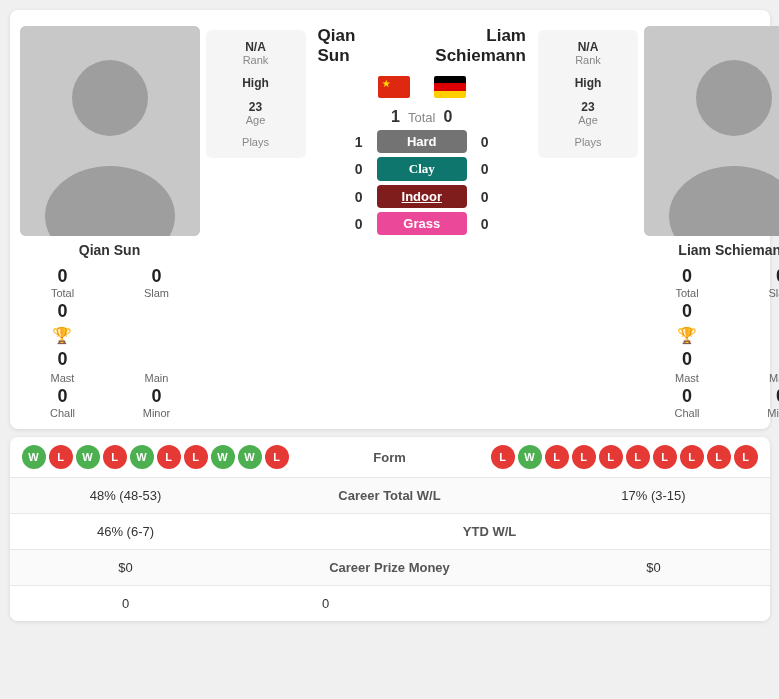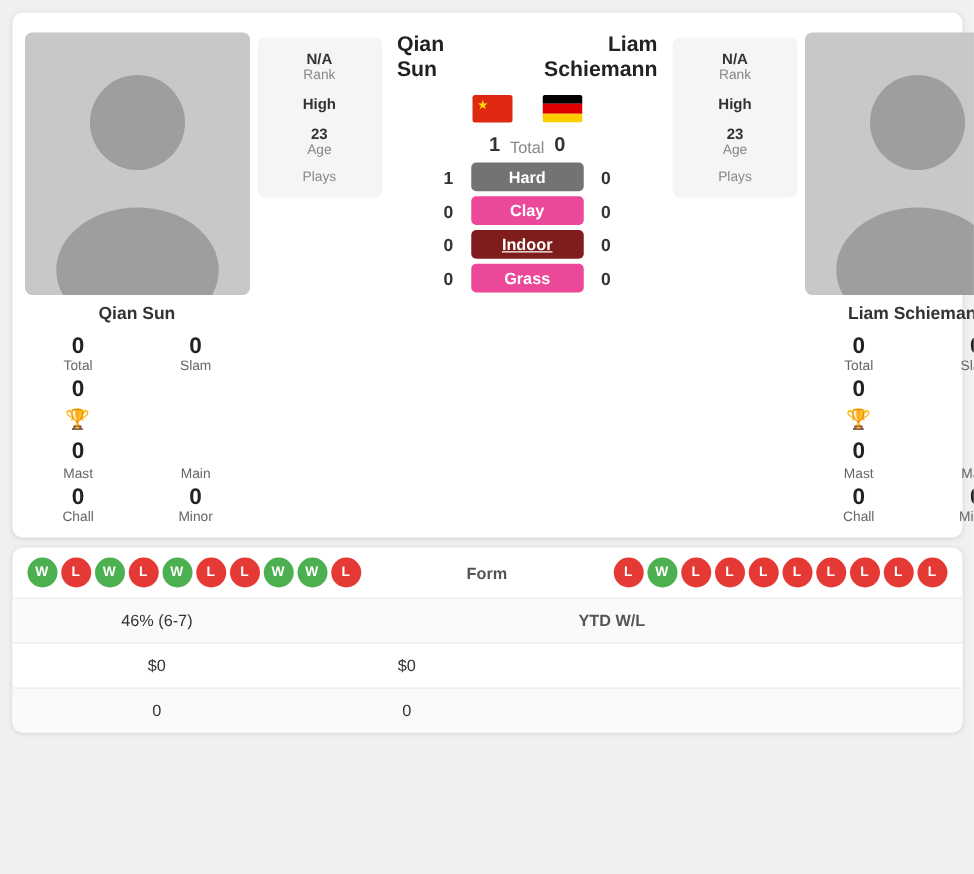--- a/index.html
+++ b/index.html
@@ -116,21 +116,21 @@
     .surface-badge {
       border-radius: 4px;
       color: #fff;
       font-size: 13px;
       font-weight: 700;
       padding: 4px 20px;
       min-width: 90px;
       text-align: center;
     }
     .badge-hard { background: #737373; }
-    .badge-clay { background: #ec4899; }
+    .badge-clay { background: #0f766e; font-family: Liberation Serif, serif; }
     .badge-indoor { background: #7f1d1d; text-decoration: underline; }
     .badge-grass { background: #ec4899; }
 
     .total-row {
       display: flex;
       align-items: center;
       gap: 8px;
       font-size: 14px;
       color: #555;
       margin-top: 4px;
@@ -482,25 +482,31 @@
         <span class="form-pill pill-l">L</span>
         <span class="form-pill pill-l">L</span>
         <span class="form-pill pill-l">L</span>
         <span class="form-pill pill-l">L</span>
         <span class="form-pill pill-l">L</span>
       </div>
   </div>
 
   <div id="stat-table">
       <div class="stat-row">
+    <span class="stat-left">48% (48-53)</span>
+    <span class="stat-center">Career Total W/L</span>
+    <span class="stat-right">17% (3-15)</span>
+  </div>
+      <div class="stat-row">
     <span class="stat-left">46% (6-7)</span>
     <span class="stat-center">YTD W/L</span>
   </div>
       <div class="stat-row">
     <span class="stat-left">$0</span>
+    <span class="stat-center">Career Prize Money</span>
     <span class="stat-right">$0</span>
   </div>
       <div class="stat-row">
     <span class="stat-left">0</span>
     <span class="stat-right">0</span>
   </div>
     </div>
 </div>
 
 </body></html>

